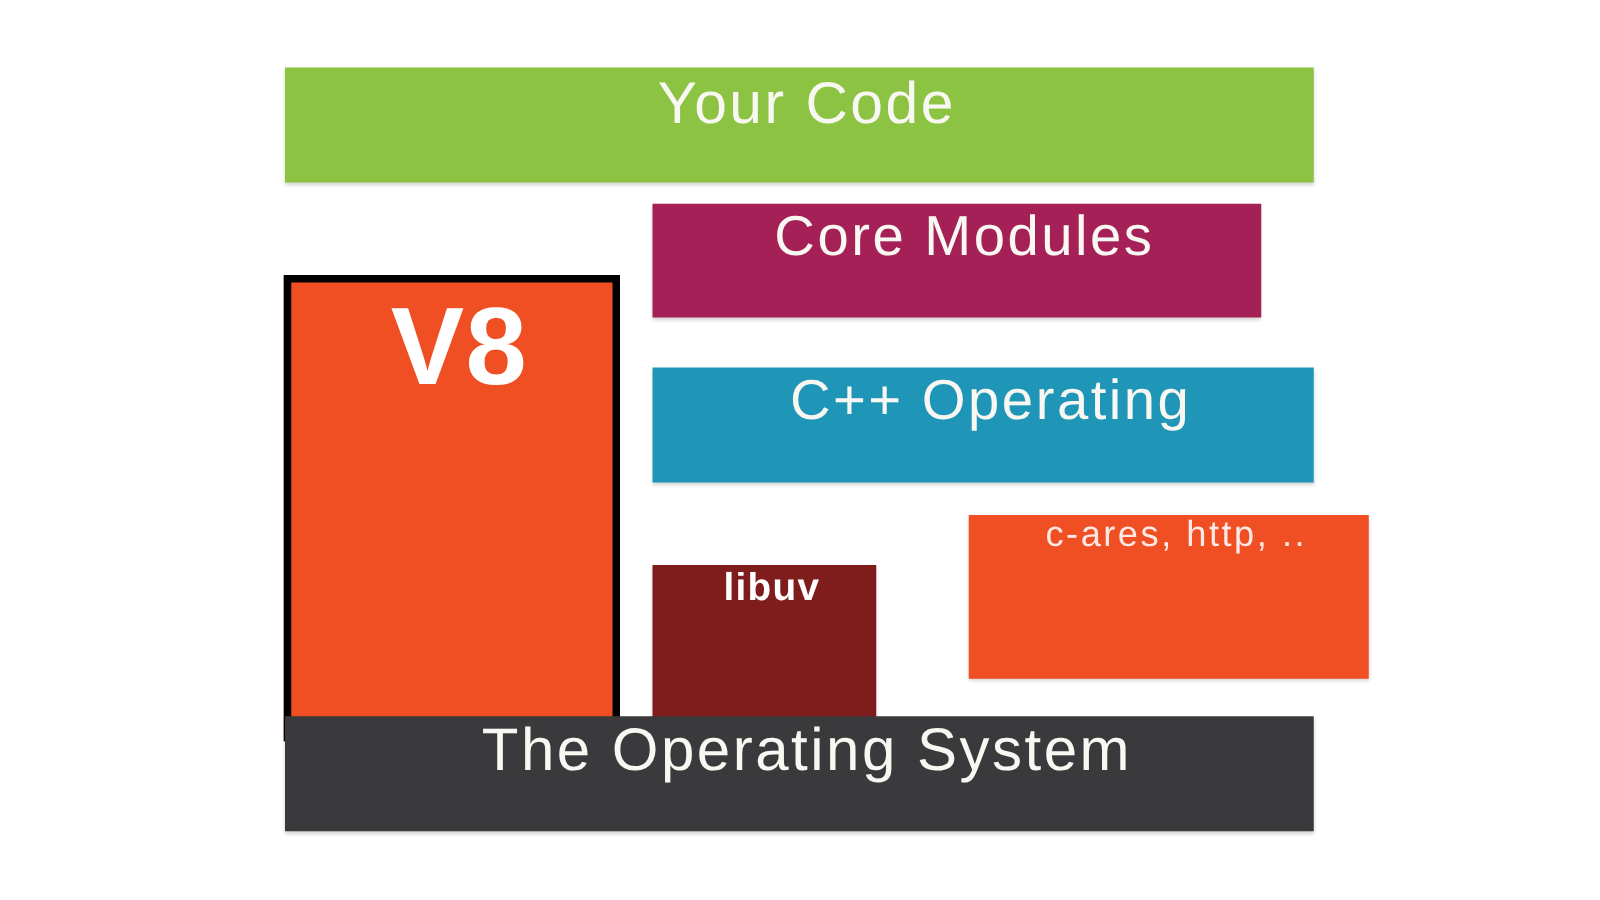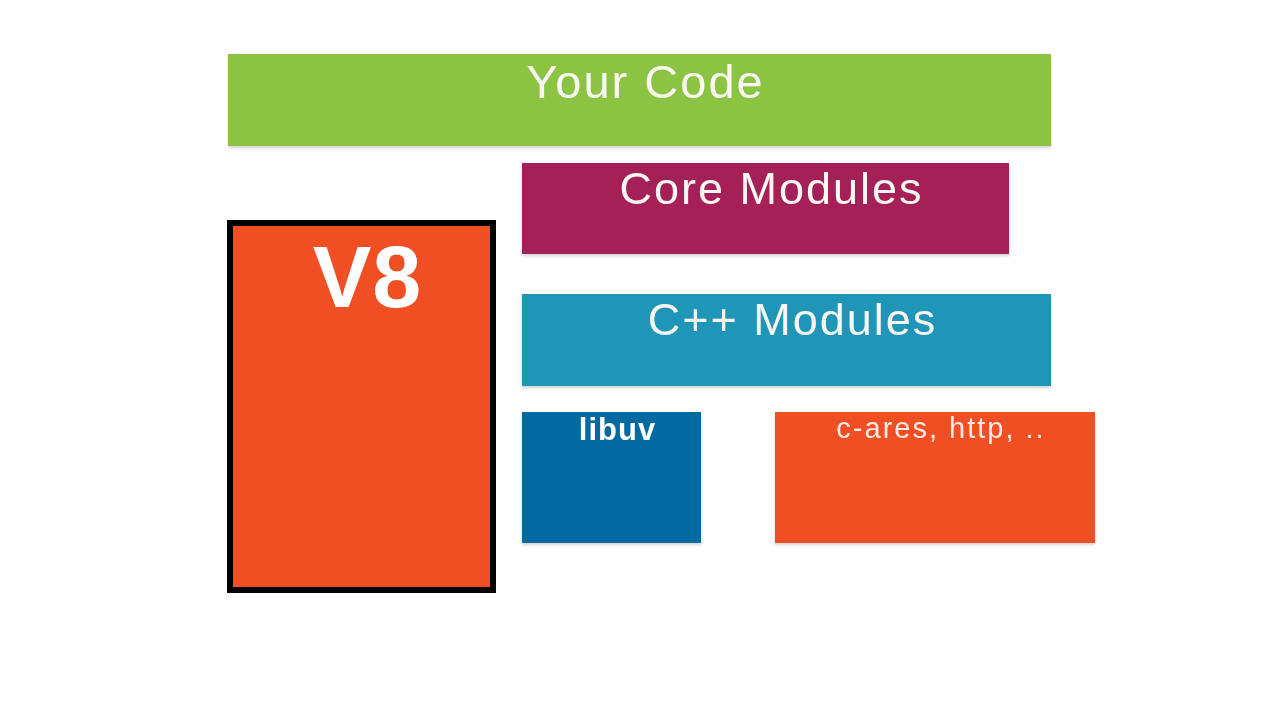--- a/index.html
+++ b/index.html
@@ -93,26 +93,29 @@
 
   <div class="block v8-box" style="background-color: rgb(240, 78, 35); margin-top: 45px;">
     <span class="label">V8</span>
   </div>
 
   <div class="block core-modules" style="background-color: rgb(165, 32, 87);">
     <span class="label">Core Modules</span>
   </div>
 
   <div class="block cpp-bindings" style="background-color: rgb(31, 149, 184);">
-    <span class="label">C++ Modules</span>
+    <span class="label">C++ Operating</span>
   </div>
 
-  <div class="block libuv" style="background-color: #0369a1;">
+  <div class="block libuv" style="background-color: #7f1d1d; margin-top: 40px;">
     <span class="label">libuv</span>
   </div>
 
   <div class="block c-ares" style="background-color: rgb(240, 78, 35);">
     <span class="label">c-ares, http, ..</span>
   </div>
 
+  <div class="block os-bar" style="background-color: rgb(58, 58, 60);">
+    <span class="label">The Operating System</span>
+  </div>
 
 
 </div>
 
 </body></html>

